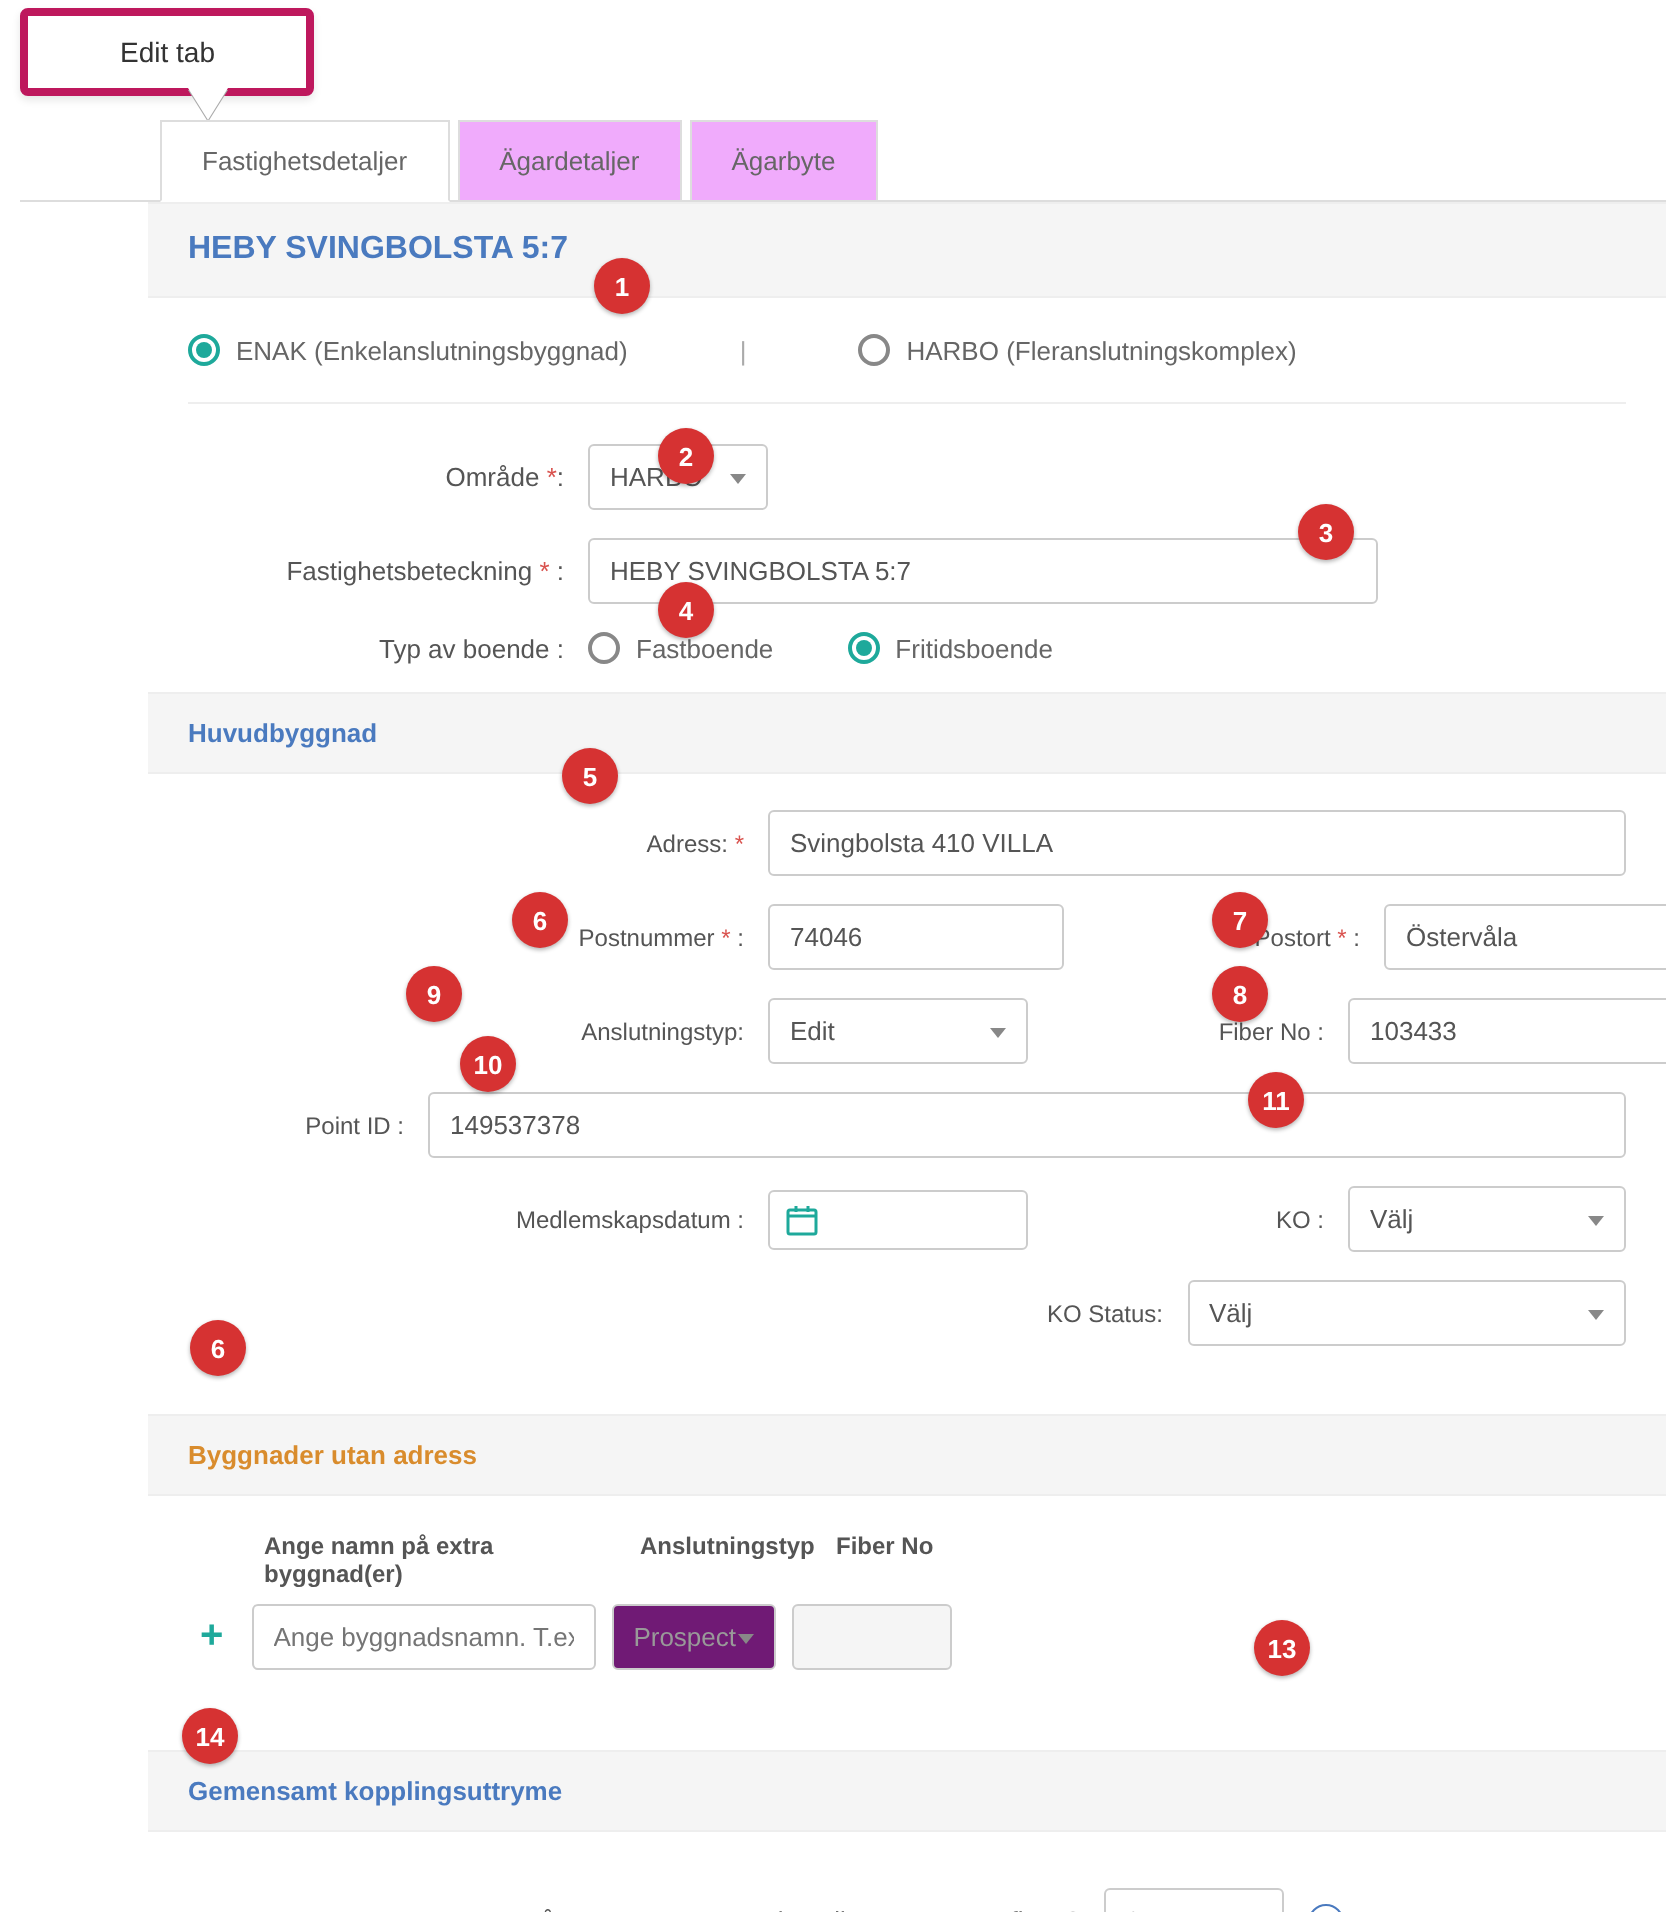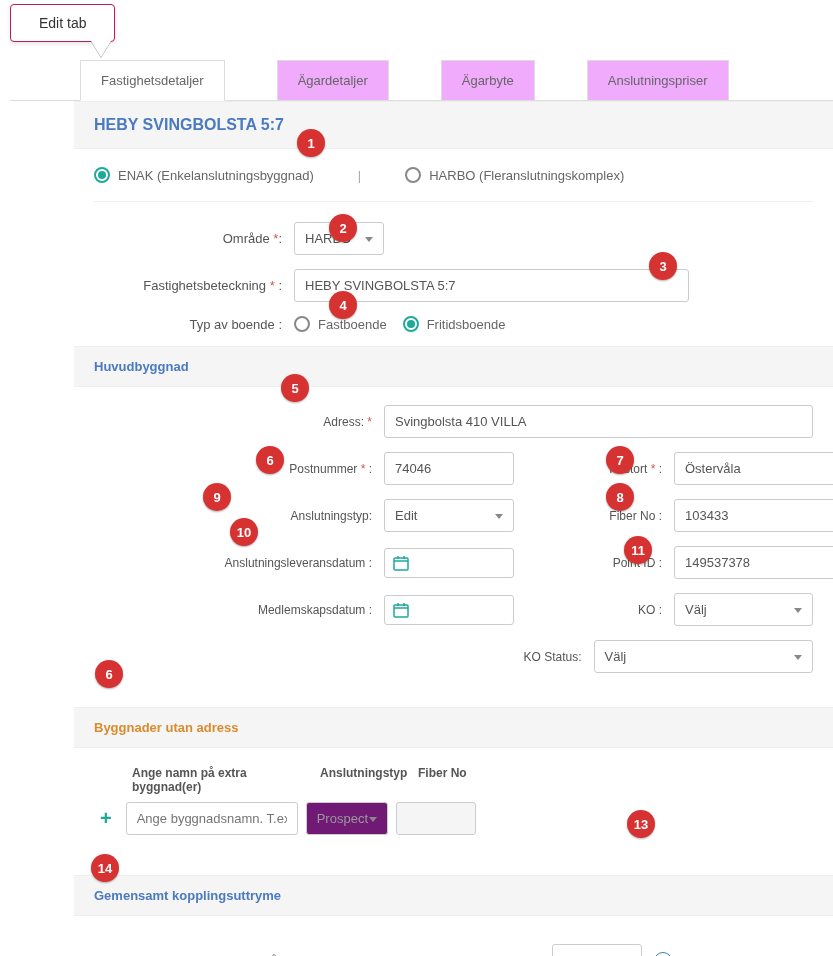--- a/index.html
+++ b/index.html
@@ -10,43 +10,42 @@
     background: #fff;
     width: 833px;
     position: relative;
   }
   
   .callout {
     position: absolute;
     top: 4px;
     left: 10px;
     background: #fff;
-    border: 1px solid #be185d;
+    border: 4px solid #be185d;
     border-radius: 4px;
-    padding: 10px 28px;
+    padding: 10px 46px;
     font-size: 14px;
     color: #333;
     box-shadow: 0 2px 4px rgba(0,0,0,0.1);
   }
   .callout:after {
     content: '';
     position: absolute;
     bottom: -16px;
     left: 80px;
     border-width: 16px 10px 0 10px;
     border-style: solid;
     border-color: #fff transparent transparent transparent;
     filter: drop-shadow(0 1px 0 #aaa);
   }
   
   .tabs {
     display: flex;
     margin-top: 60px;
     margin-left: 80px;
-    gap: 48px;
   }
   .tab {
     padding: 12px 20px;
     border: 1px solid #ddd;
     background: #f0abfc;
     font-size: 13px;
     color: #666;
     margin-right: 4px;
     cursor: pointer;
   }
@@ -71,21 +70,21 @@
     color: #4a7abf;
     font-size: 16px;
     font-weight: bold;
     border-top: 1px solid #eee;
     border-bottom: 1px solid #eee;
   }
   .radio-row {
     display: flex;
     align-items: center;
     padding: 18px 20px;
-    gap: 24px;
+    gap: 36px;
   }
   .radio-item {
     display: inline-flex;
     align-items: center;
     gap: 8px;
     color: #666;
     cursor: pointer;
   }
   .radio-circle {
     width: 16px; height: 16px;
@@ -253,21 +252,20 @@
     <span>13</span>
   </div>
 <div class="number-badge" style="top:854px;left:91px">
     <span>14</span>
   </div>
 
 <div class="tabs">
   <div class="tab active"><span>Fastighetsdetaljer</span></div>
   <div class="tab"><span>Ägardetaljer</span></div>
   <div class="tab"><span>Ägarbyte</span></div>
-  <div class="tab"><span>Anslutningspriser</span></div>
 </div>
 
 <div class="panel">
   <div class="content">
 
     <div class="title-bar">
       <span>HEBY SVINGBOLSTA 5:7</span>
     </div>
 
     <div class="radio-row">
@@ -295,21 +293,21 @@
 
     <div class="form-row">
       <div class="form-label">
         <span>Fastighetsbeteckning</span> <span class="req">*</span> :
       </div>
       <input class="input" style="width: 395px;" value="HEBY SVINGBOLSTA 5:7">
     </div>
 
     <div class="form-row">
       <div class="form-label">Typ av boende :</div>
-      <label class="radio-item" style="margin-right:16px">
+      <label class="radio-item" style="margin-right:37px">
         <span class="radio-circle"></span>
         <span>Fastboende</span>
       </label>
       <label class="radio-item">
         <span class="radio-circle selected"></span>
         <span>Fritidsboende</span>
       </label>
     </div>
 
     <div class="section-header">Huvudbyggnad</div>
@@ -321,21 +319,21 @@
         </div>
         <input class="input col-input" value="Svingbolsta 410 VILLA" style="">
       </div>
     </div>
 
     <div class="two-col">
       <div class="col-pair">
         <div class="col-label" style="width:290px">
           <span>Postnummer</span> <span class="req">*</span> :
         </div>
-        <input class="input" style="width: 130px;" value="74046">
+        <input class="input" style="width: 148px;" value="74046">
       </div>
       <div class="col-pair">
         <div class="col-label" style="width:120px">
           <span>Postort</span> <span class="req">*</span> :
         </div>
         <input class="input col-input" value="Östervåla" style="">
       </div>
     </div>
 
     <div class="two-col">
@@ -345,33 +343,20 @@
           <span>Edit</span>
         </div>
       </div>
       <div class="col-pair">
         <div class="col-label" style="width:120px">Fiber No :</div>
         <input class="input col-input" value="103433" style="">
       </div>
     </div>
 
     <div class="two-col">
-      <div class="col-pair">
-        <div class="col-label" style="width:290px">Anslutningsleveransdatum :</div>
-        <div class="date-input">
-          <span class="cal-icon">
-            <svg width="16" height="16" viewBox="0 0 16 16">
-                <rect x="1" y="3" width="14" height="12" rx="1" fill="none" stroke="#1ea99b" stroke-width="1.5"></rect>
-                <line x1="1" y1="6" x2="15" y2="6" stroke="#1ea99b" stroke-width="1.5"></line>
-                <line x1="5" y1="1" x2="5" y2="4" stroke="#1ea99b" stroke-width="1.5"></line>
-                <line x1="11" y1="1" x2="11" y2="4" stroke="#1ea99b" stroke-width="1.5"></line>
-              </svg>
-          </span>
-        </div>
-      </div>
       <div class="col-pair">
         <div class="col-label" style="width:120px">Point ID :</div>
         <input class="input col-input" value="149537378" style="">
       </div>
     </div>
 
     <div class="two-col">
       <div class="col-pair">
         <div class="col-label" style="width:290px">Medlemskapsdatum :</div>
         <div class="date-input">

